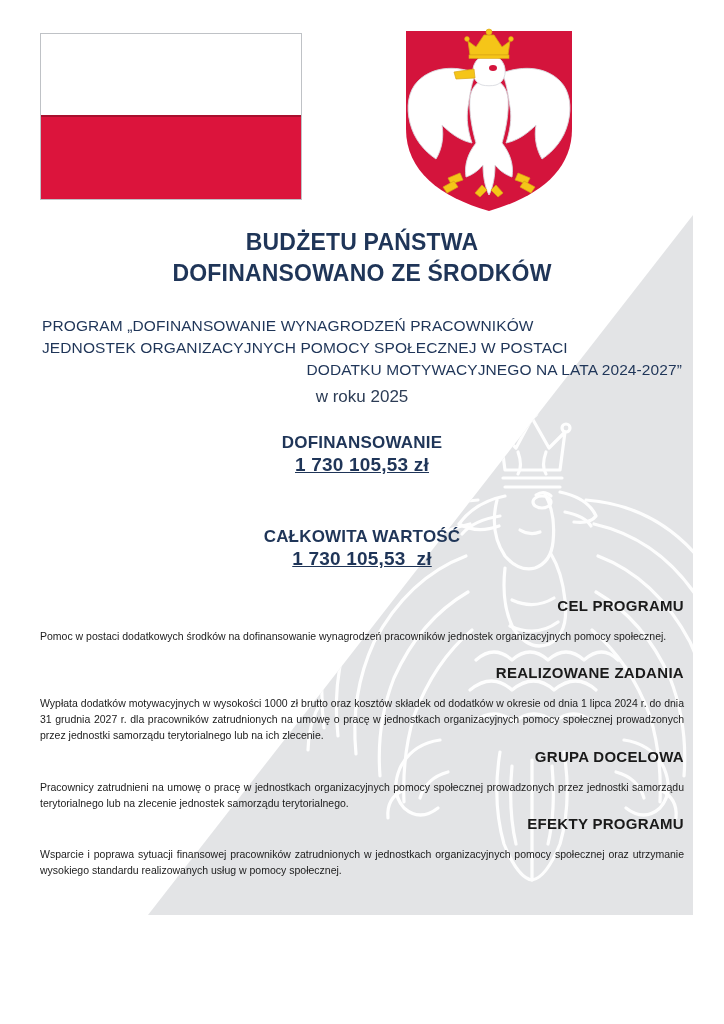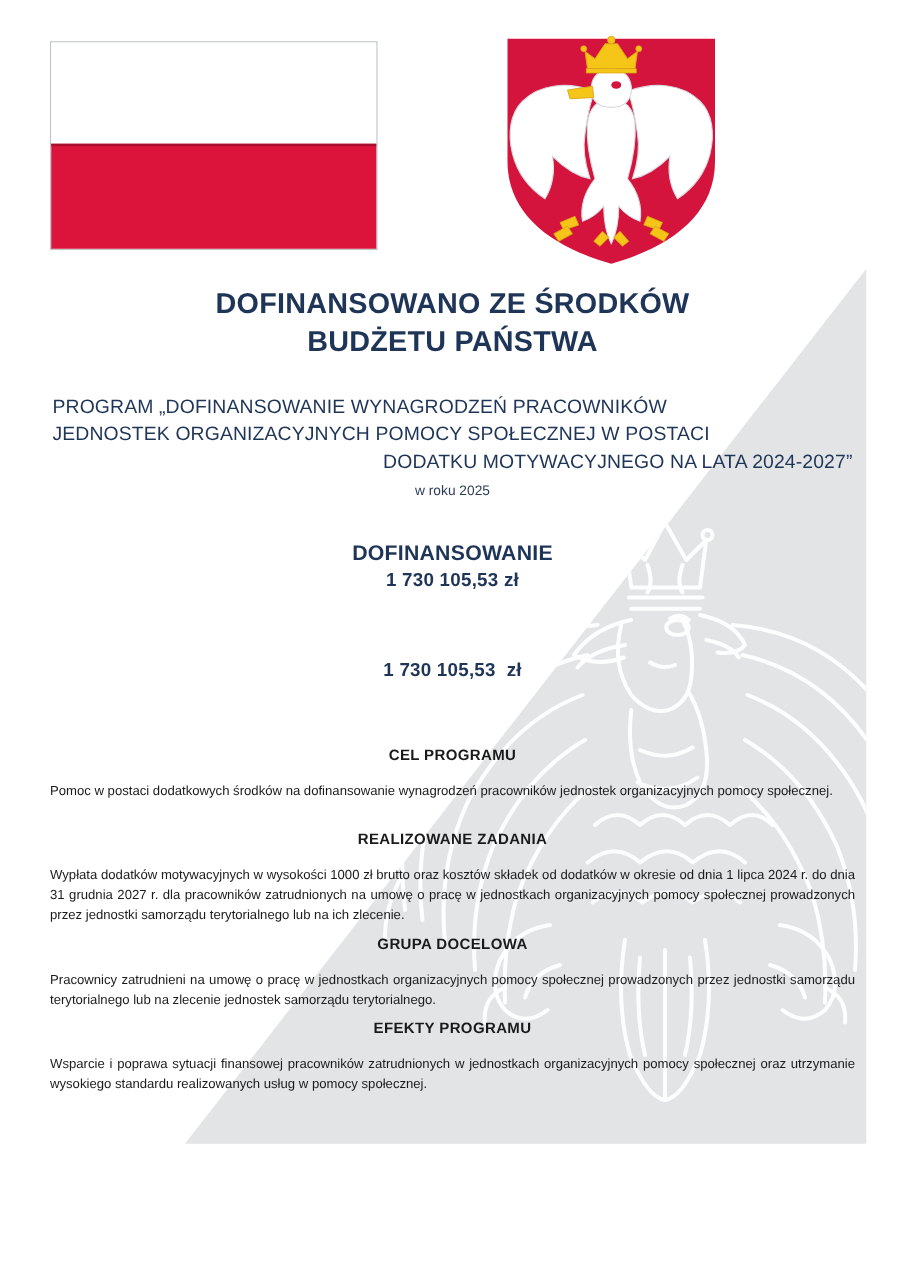--- a/index.html
+++ b/index.html
@@ -89,46 +89,47 @@
     letter-spacing: 0.1px;
   }
   .program-title .lastline { text-align: right; }
 
   .year-line {
     position: absolute;
     left: 0; top: 387px;
     width: 724px;
     text-align: center;
     color: #2c3c55;
-    font-size: 11px;
+    font-size: 17px;
     font-weight: normal;
   }
 
   .amount-block { position: absolute; width: 724px; text-align: center; color: #1F3558; }
   .amount-block .amt-label {
     font-size: 17px;
     font-weight: bold;
     line-height: 22px;
     letter-spacing: 0.2px;
   }
   .amount-block .amt-value {
-    font-size: 15px;
+    font-size: 19px;
     font-weight: bold;
     line-height: 22px;
     letter-spacing: 0.2px;
     white-space: pre;
+    text-decoration: underline;
   }
   #amount-funding { left: 0; top: 432px; }
   #amount-total   { left: 0; top: 526px; }
 
   
   .section { position: absolute; left: 40px; width: 644px; }
   .section-heading {
-    text-align: center;
-    font-size: 12px;
+    text-align: right;
+    font-size: 15px;
     font-weight: bold;
     color: #1a1a1a;
     letter-spacing: 0.3px;
     margin: 0 0 14px 0;
   }
   .section-body {
     font-size: 10.5px;
     color: #1b1b1b;
     line-height: 16px;
     text-align: justify;
@@ -262,38 +263,39 @@
       <path d="M126,156 l11,6 l-4,6 l-11,-6 Z"></path>
       <path d="M84,160 l-7,8 l5,4 l7,-7 Z"></path>
       <path d="M98,160 l7,8 l-5,4 l-7,-7 Z"></path>
     </g>
   </svg>
 </div>
 
 <div id="content">
 
   <div class="main-title">
+    <div>BUDŻETU PAŃSTWA</div>
     <div>DOFINANSOWANO ZE ŚRODKÓW</div>
-    <div>BUDŻETU PAŃSTWA</div>
   </div>
 
   <div class="program-title">
     <div>PROGRAM „DOFINANSOWANIE WYNAGRODZEŃ PRACOWNIKÓW</div>
     <div>JEDNOSTEK ORGANIZACYJNYCH POMOCY SPOŁECZNEJ W POSTACI</div>
     <div class="lastline">DODATKU MOTYWACYJNEGO NA LATA 2024-2027”</div>
   </div>
 
   <div class="year-line">w roku 2025</div>
 
   <div class="amount-block" id="amount-funding">
     <div class="amt-label">DOFINANSOWANIE</div>
     <div class="amt-value">1 730 105,53 zł</div>
   </div>
 
   <div class="amount-block" id="amount-total">
+    <div class="amt-label">CAŁKOWITA WARTOŚĆ</div>
     <div class="amt-value">1 730 105,53  zł</div>
   </div>
 
   <div class="section" id="section-cel">
     <p class="section-heading">CEL PROGRAMU</p>
     <p class="section-body">Pomoc w postaci dodatkowych środków na dofinansowanie wynagrodzeń pracowników jednostek organizacyjnych pomocy społecznej.</p>
   </div>
 
   <div class="section" id="section-zadania">
     <p class="section-heading">REALIZOWANE ZADANIA</p>

